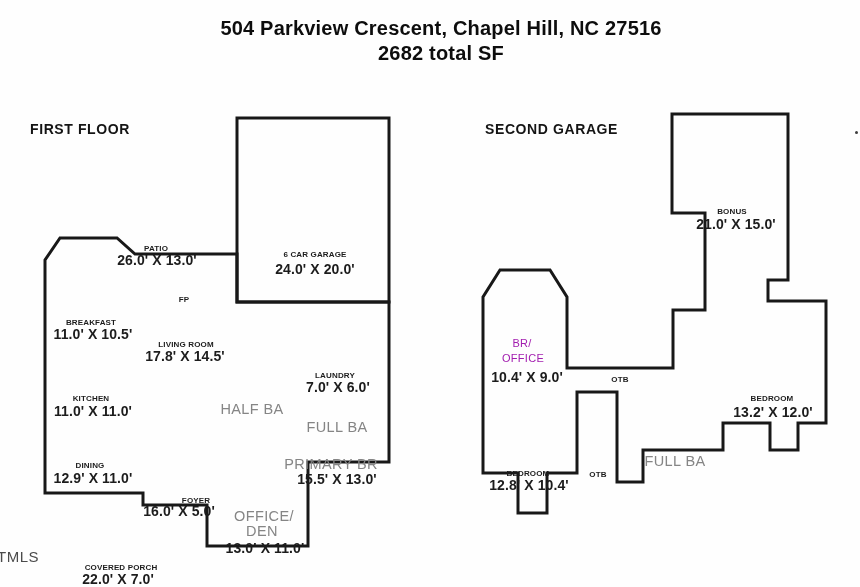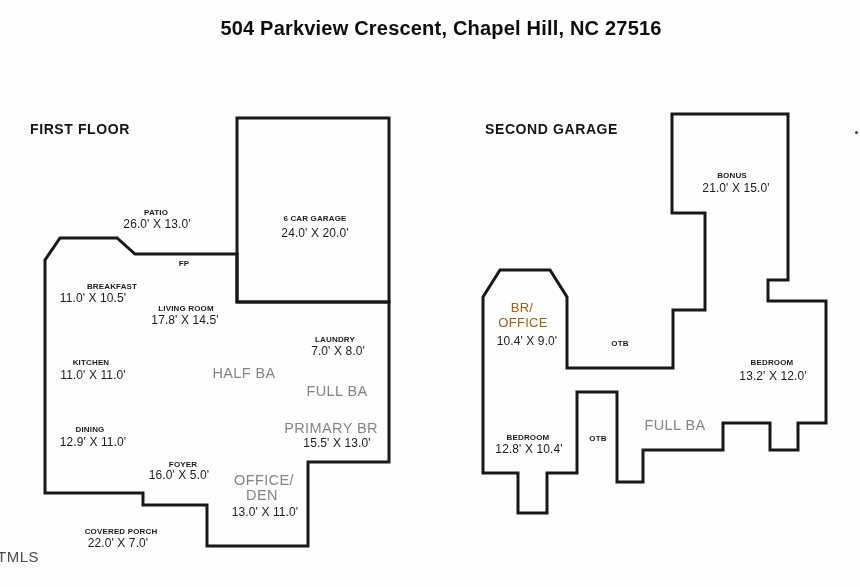--- a/index.html
+++ b/index.html
@@ -1,38 +1,39 @@
 <!DOCTYPE html>
 <html><head>
 <meta charset="utf-8">
 <style>
   html,body{margin:0;padding:0;background:#ffffff;}
   #stage{
     position:relative;width:860px;height:587px;background:#fefefe;overflow:hidden;
     font-family:"Liberation Sans", sans-serif;color:#111;
   }
   #plan-svg{position:absolute;left:0;top:0;}
-  .lbl{position:absolute;white-space:nowrap;transform:translate(-50%,-50%);text-align:left;}
+  .lbl{position:absolute;white-space:nowrap;transform:translate(-50%,-50%);text-align:left;margin-top:36px;}
   .sm{font-size:8px;font-weight:bold;color:#1c1c1c;letter-spacing:.15px;}
-  .sm2{font-size:12px;font-weight:normal;color:#1c1c1c;letter-spacing:.1px;}
+  .sm2{font-size:14px;font-weight:bold;color:#1c1c1c;letter-spacing:.1px;}
   .gray-lg{font-size:14.5px;color:#858585;letter-spacing:.4px;}
-  .gray-md{font-size:13px;color:#a16207;letter-spacing:.3px;}
+  .gray-md{font-size:11px;color:#a21caf;letter-spacing:.3px;}
   .head{position:absolute;font-size:14px;font-weight:bold;color:#141414;letter-spacing:.6px;white-space:nowrap;}
   .title-block{position:absolute;top:16px;left:22px;right:0;text-align:center;
     font-size:20px;font-weight:bold;line-height:25px;color:#0d0d0d;letter-spacing:.2px;}
   .wm{position:absolute;left:-3px;top:548px;font-size:15px;color:#4b4b4b;letter-spacing:.5px;white-space:nowrap;}
   .dot{position:absolute;left:855px;top:131px;width:3px;height:3px;border-radius:50%;background:#3d3d3d;}
 </style>
 </head>
 <body>
 
 <div id="stage">
 
   <div class="title-block">
     <div>504 Parkview Crescent, Chapel Hill, NC 27516</div>
+    <div>2682 total SF</div>
   </div>
 
   <svg id="plan-svg" width="860" height="587" viewBox="0 0 860 587">
 
     <polygon points="60,238 117,238 135,254 237,254 237,302 389,302 389,462 308,462 308,546 207,546 207,505 143,505 143,493 45,493 45,260" fill="none" stroke="#181818" stroke-width="3" stroke-linejoin="miter"></polygon>
 
     <rect x="237" y="118" width="152" height="184" fill="none" stroke="#181818" stroke-width="3"></rect>
 
     <polygon points="672,114 788,114 788,280 768,280 768,301 826,301 826,423 798,423 798,450 770,450 770,423 723,423 723,450 643,450 643,482 617,482 617,392 577,392 577,473 547,473 547,513 518,513 518,473 483,473 483,297 500,270 550,270 567,297 567,368 673,368 673,310 705,310 705,213 672,213" fill="none" stroke="#181818" stroke-width="3" stroke-linejoin="miter"></polygon>
   </svg>
@@ -40,42 +41,42 @@
   <div class="head" style="left:30px;top:121px;">FIRST FLOOR</div>
   <div class="head" style="left:485px;top:121px;">SECOND GARAGE</div>
 
   <div class="lbl sm" style="left:156px;top:212px;">PATIO</div>
   <div class="lbl sm2" style="left:157px;top:224px;">26.0' X 13.0'</div>
   <div class="lbl sm" style="left:184px;top:263px;">FP</div>
 
   <div class="lbl sm" style="left:315px;top:218px;">6 CAR GARAGE</div>
   <div class="lbl sm2" style="left:315px;top:233px;">24.0' X 20.0'</div>
 
-  <div class="lbl sm" style="left:91px;top:286px;padding-left:42px;">BREAKFAST</div>
+  <div class="lbl sm" style="left:91px;top:286px;">BREAKFAST</div>
   <div class="lbl sm2" style="left:93px;top:298px;">11.0' X 10.5'</div>
 
   <div class="lbl sm" style="left:186px;top:308px;">LIVING ROOM</div>
   <div class="lbl sm2" style="left:185px;top:320px;">17.8' X 14.5'</div>
 
   <div class="lbl sm" style="left:335px;top:339px;">LAUNDRY</div>
-  <div class="lbl sm2" style="left:338px;top:351px;">7.0' X 8.0'</div>
+  <div class="lbl sm2" style="left:338px;top:351px;">7.0' X 6.0'</div>
 
   <div class="lbl sm" style="left:91px;top:362px;">KITCHEN</div>
   <div class="lbl sm2" style="left:93px;top:375px;">11.0' X 11.0'</div>
 
-  <div class="lbl gray-lg" style="left:244px;top:373px;">HALF BA</div>
+  <div class="lbl gray-lg" style="left:252px;top:373px;">HALF BA</div>
   <div class="lbl gray-lg" style="left:337px;top:391px;">FULL BA</div>
 
   <div class="lbl sm" style="left:90px;top:429px;">DINING</div>
   <div class="lbl sm2" style="left:93px;top:442px;">12.9' X 11.0'</div>
 
   <div class="lbl gray-lg" style="left:331px;top:428px;">PRIMARY BR</div>
   <div class="lbl sm2" style="left:337px;top:443px;">15.5' X 13.0'</div>
 
-  <div class="lbl sm" style="left:175px;top:464px;padding-left:16px;">FOYER</div>
+  <div class="lbl sm" style="left:188px;top:464px;padding-left:16px;">FOYER</div>
   <div class="lbl sm2" style="left:179px;top:475px;">16.0' X 5.0'</div>
 
   <div class="lbl gray-lg" style="left:264px;top:480px;">OFFICE/</div>
   <div class="lbl gray-lg" style="left:262px;top:495px;">DEN</div>
   <div class="lbl sm2" style="left:265px;top:512px;">13.0' X 11.0'</div>
 
   <div class="lbl sm" style="left:121px;top:531px;">COVERED PORCH</div>
   <div class="lbl sm2" style="left:118px;top:543px;">22.0' X 7.0'</div>
 
   <div class="lbl sm" style="left:732px;top:175px;">BONUS</div>

